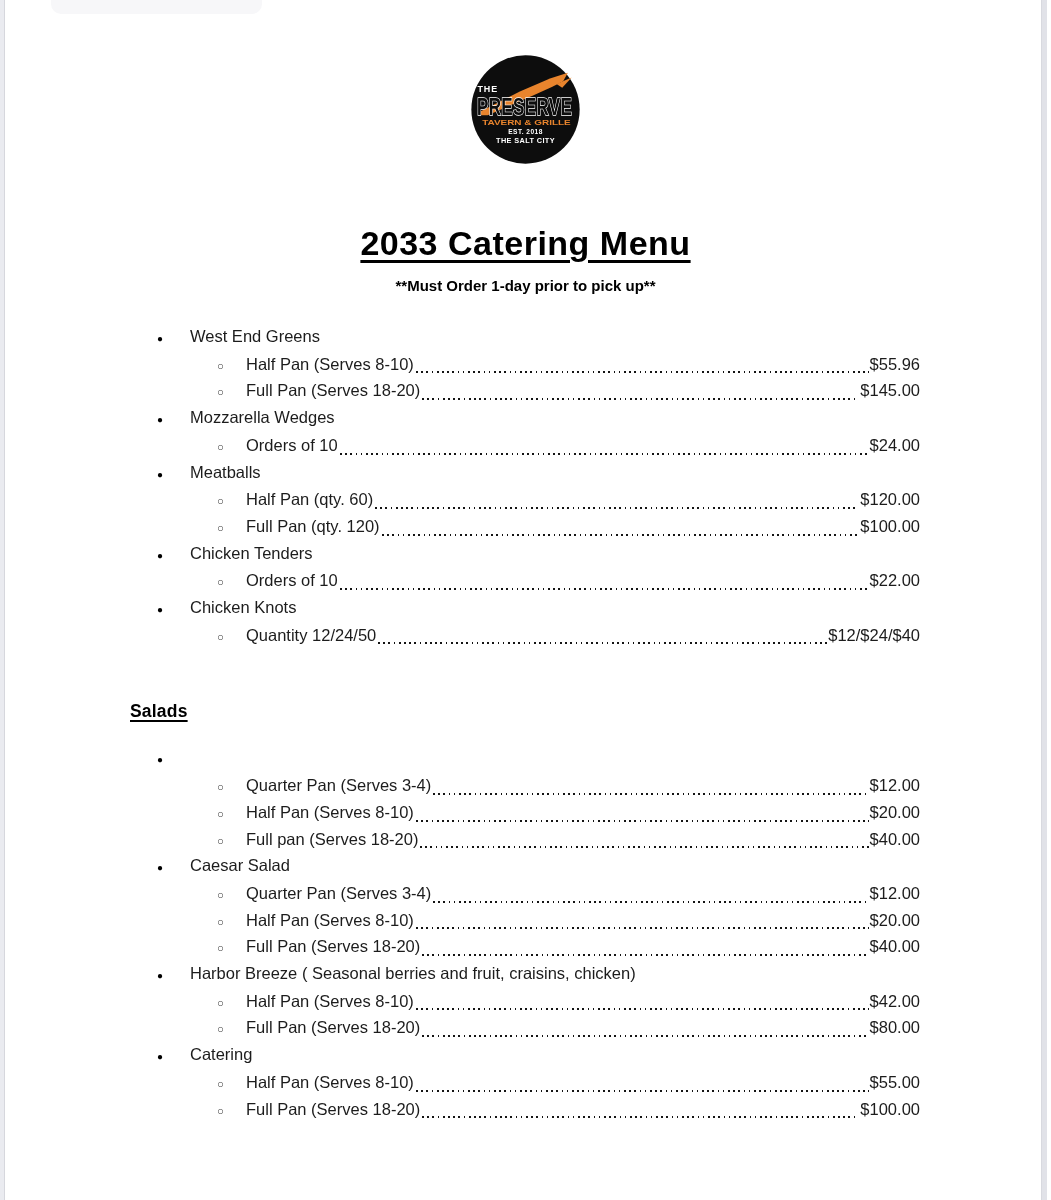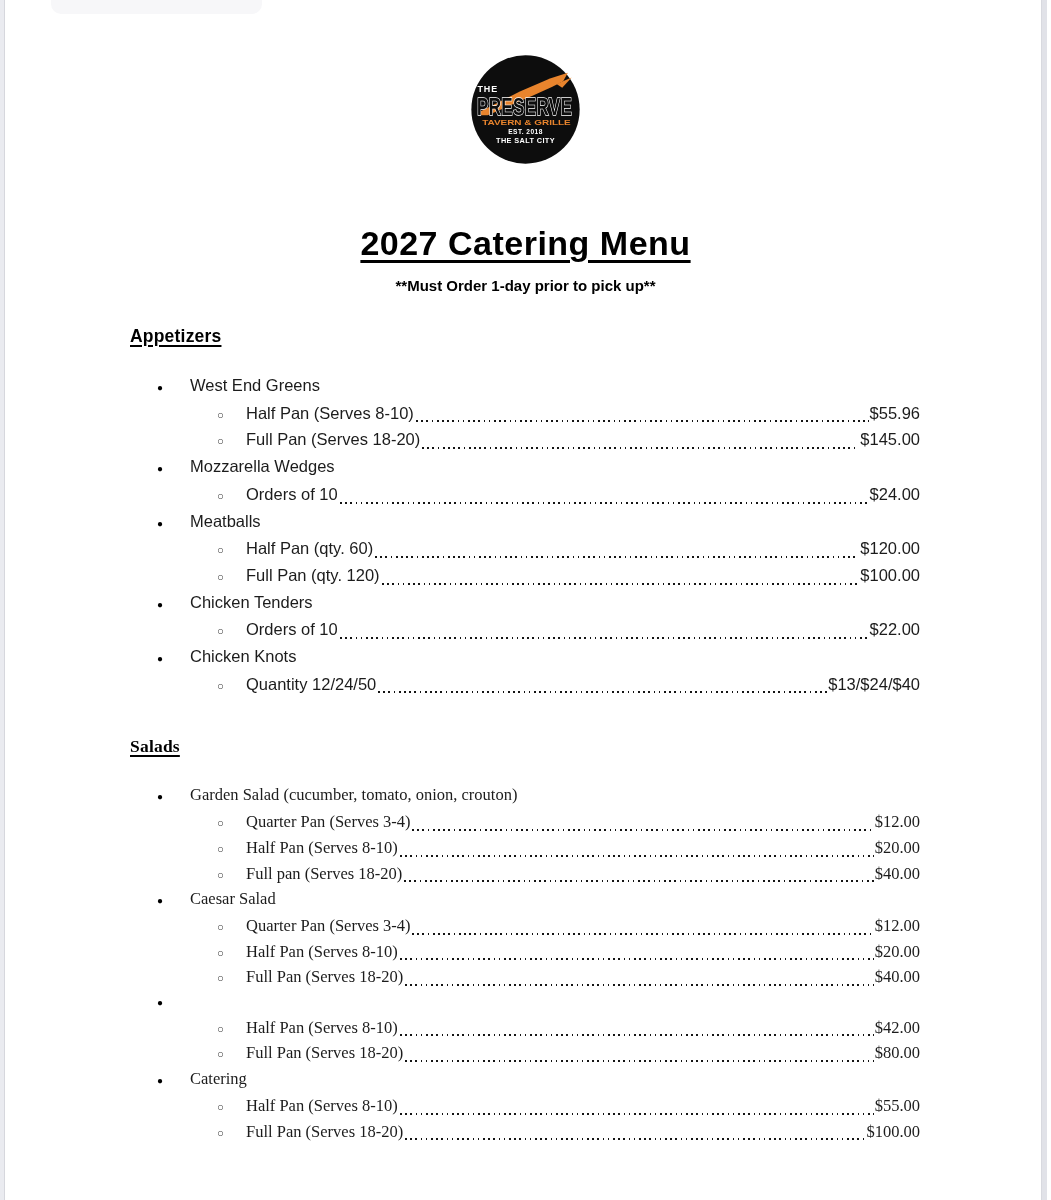--- a/index.html
+++ b/index.html
@@ -51,21 +51,21 @@
   }
   .subtitle{
     margin-top:8px;
     text-align:center;
     font-size:15px;line-height:27px;
     font-weight:bold;color:#000;
   }
 
   
   .menu{margin:25px 131px 0 130px;}
-  .section + .section{margin-top:36px;font-family:Liberation Serif, serif;}
+  .section + .section{margin-top:50px;}
   .section-heading{
     font-size:17.5px;line-height:24px;font-weight:bold;color:#000;
     text-decoration:underline;text-decoration-thickness:2px;text-underline-offset:3px;
     margin:0 0 25px 0;
     letter-spacing:.2px;
   }
   .row{
     display:flex;align-items:baseline;
     font-size:16.5px;line-height:24.7px;
     color:#1c1c1c;
@@ -100,26 +100,25 @@
     <polygon points="12,62 54,41 86,27 105,21 100,30 88,36 68,45 20,66 13,66" fill="#E8842D"></polygon>
     <polygon points="93,33 109,26 99,37" fill="#E8842D"></polygon>
     <text class="logo-small" x="20" y="41" text-anchor="middle" font-size="9.5" fill="#ffffff" letter-spacing="1">THE</text>
     <text class="logo-name" x="59" y="66" text-anchor="middle" font-size="25" textLength="101" lengthAdjust="spacingAndGlyphs">PRESERVE</text>
     <text class="logo-small" x="61" y="77" text-anchor="middle" font-size="7" fill="#E8842D" textLength="94" lengthAdjust="spacingAndGlyphs">TAVERN &amp; GRILLE</text>
     <text class="logo-small" x="60" y="86.5" text-anchor="middle" font-size="7" fill="#ffffff" letter-spacing=".5">EST. 2018</text>
     <text class="logo-small" x="60" y="96" text-anchor="middle" font-size="7.8" fill="#ffffff" letter-spacing=".4">THE SALT CITY</text>
   </svg>
 </div>
 
-<div class="title">2027 Catering Menu</div>
+<div class="title">2033 Catering Menu</div>
 <div class="subtitle">**Must Order 1-day prior to pick up**</div>
 
 <div class="menu">
   <div class="section">
-    <div class="section-heading">Appetizers</div>
     <div>
   <div>
     <div class="row">
       <span class="b1">●</span>
       <span class="item-name">West End Greens</span>
     </div>
     <div>
   <div class="row">
     <span class="b2">○</span>
     <span class="opt-label">Half Pan (Serves 8-10)</span>
@@ -191,34 +190,33 @@
   <div>
     <div class="row">
       <span class="b1">●</span>
       <span class="item-name">Chicken Knots</span>
     </div>
     <div>
   <div class="row">
     <span class="b2">○</span>
     <span class="opt-label">Quantity 12/24/50</span>
     <span class="leader"></span>
-    <span class="opt-price">$13/$24/$40</span>
+    <span class="opt-price">$12/$24/$40</span>
   </div>
 </div>
   </div>
 </div>
   </div>
 
   <div class="section">
     <div class="section-heading">Salads</div>
     <div>
   <div>
     <div class="row">
       <span class="b1">●</span>
-      <span class="item-name">Garden Salad (cucumber, tomato, onion, crouton)</span>
     </div>
     <div>
   <div class="row">
     <span class="b2">○</span>
     <span class="opt-label">Quarter Pan (Serves 3-4)</span>
     <span class="leader"></span>
     <span class="opt-price">$12.00</span>
   </div>
 
   <div class="row">
@@ -262,20 +260,21 @@
     <span class="opt-label">Full Pan (Serves 18-20)</span>
     <span class="leader"></span>
     <span class="opt-price">$40.00</span>
   </div>
 </div>
   </div>
 
   <div>
     <div class="row">
       <span class="b1">●</span>
+      <span class="item-name">Harbor Breeze ( Seasonal berries and fruit, craisins, chicken)</span>
     </div>
     <div>
   <div class="row">
     <span class="b2">○</span>
     <span class="opt-label">Half Pan (Serves 8-10)</span>
     <span class="leader"></span>
     <span class="opt-price">$42.00</span>
   </div>
 
   <div class="row">

